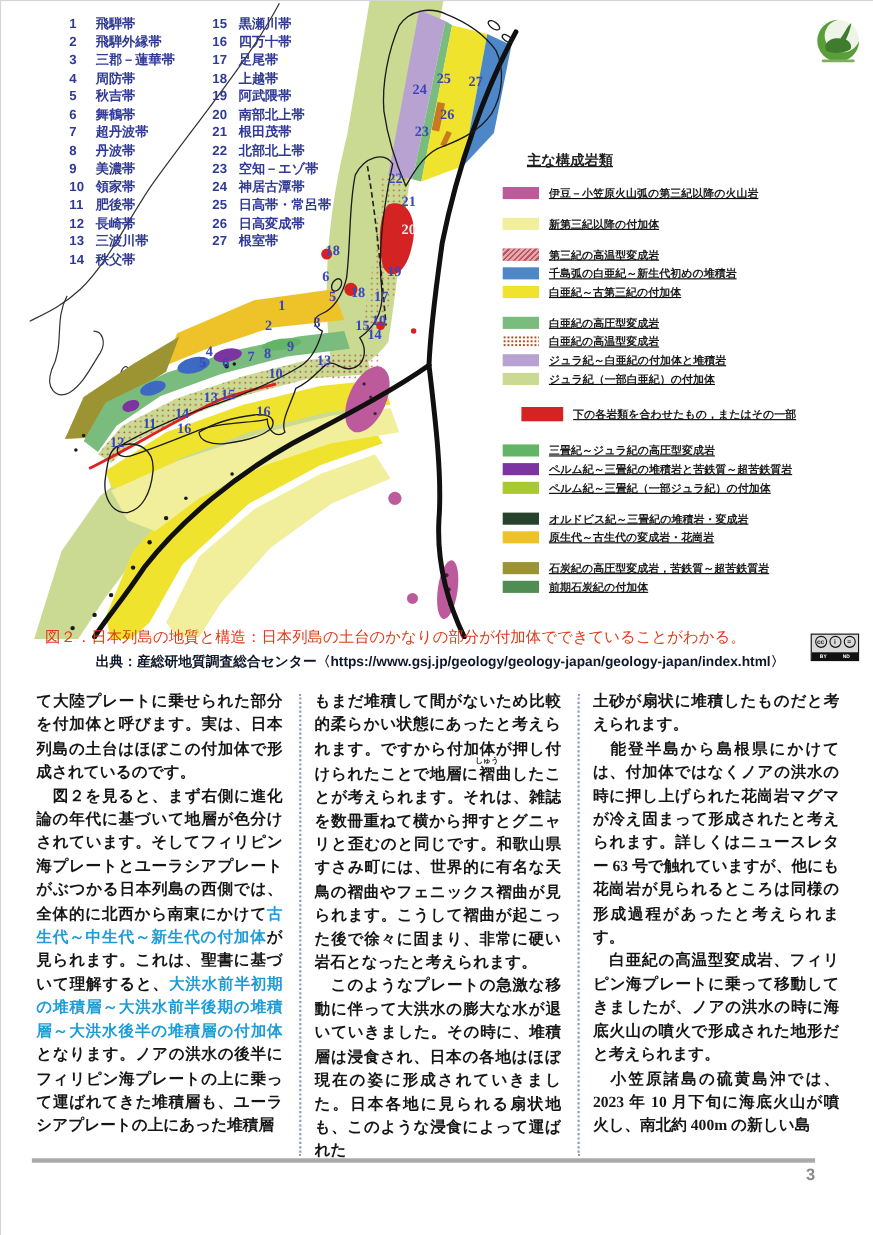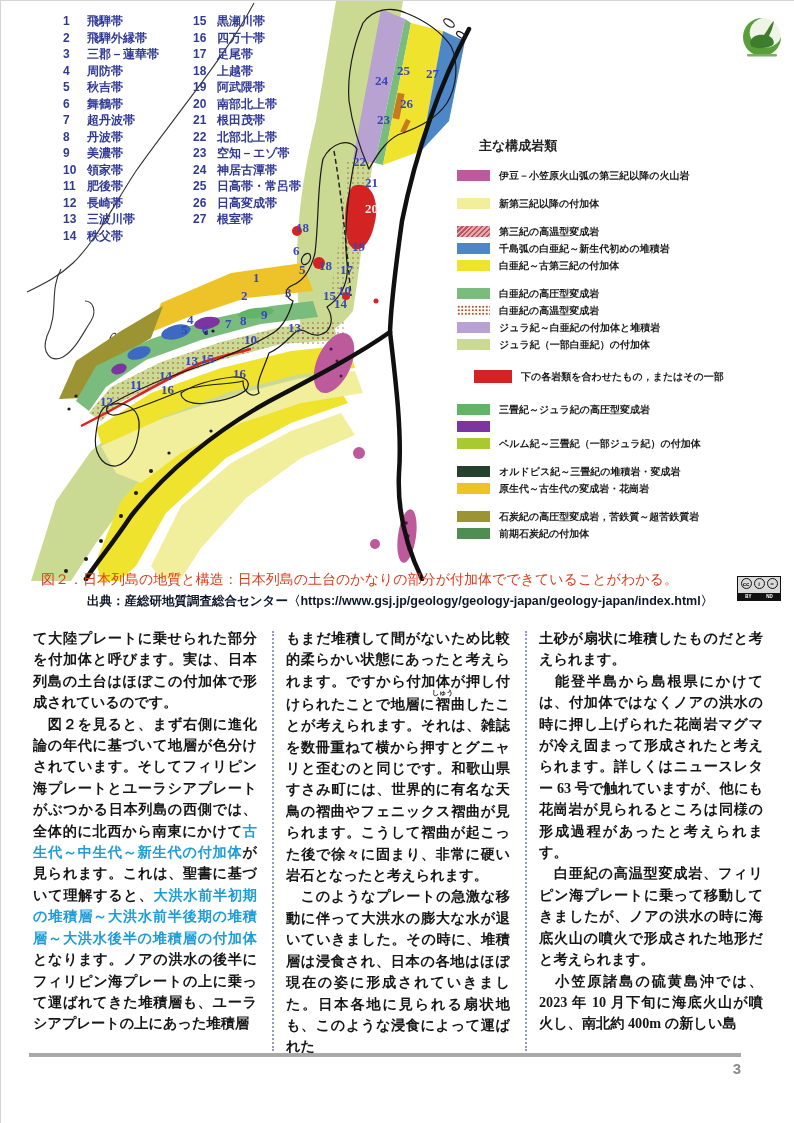--- a/index.html
+++ b/index.html
@@ -8,21 +8,21 @@
   
   #map-svg{position:absolute;left:0;top:0;}
   .mapnum{font:700 13px "Liberation Serif",serif;}
   
   #belt-list{position:absolute;left:62px;top:12px;display:flex;gap:34px;}
   .belt-col{display:flex;flex-direction:column;}
   .belt-row{display:flex;line-height:16.5px;font-size:12px;font-weight:700;color:#303a96;white-space:nowrap;}
   .belt-num{width:22px;text-align:left;}
   .belt-name{margin-left:2px;}
   
-  #legend{position:absolute;left:456px;top:136px;width:335px;}
+  #legend{position:absolute;left:456px;top:136px;width:335px;text-decoration:underline;}
   #legend-title{font-size:13px;font-weight:700;color:#222;margin:0 0 12px 22px;}
   .lg-group{margin-bottom:11px;}
   .lg-group.special{margin:15px 0 16px 0;}
   .lg-item{display:flex;align-items:center;height:17px;}
   .lg-swatch{width:33px;height:11px;margin-right:9px;flex:0 0 auto;}
   .lg-item.indent .lg-swatch{margin-left:17px;width:38px;height:13px;}
   .lg-label{font-size:10px;font-weight:700;color:#1c1c1c;white-space:nowrap;}
   .pat-hatch{background-image:repeating-linear-gradient(135deg,#bb5560 0 1.5px,#e2a9ad 1.5px 3.5px);}
   .pat-dots{background-image:radial-gradient(circle,#a84838 .8px,rgba(0,0,0,0) 1px);background-size:3.5px 3.5px;}
   
@@ -372,20 +372,21 @@
             <span class="lg-label">下の各岩類を合わせたもの，またはその一部</span>
           </div>
         </div>
         <div class="lg-group">
           <div class="lg-item">
             <span class="lg-swatch" style="background-color: rgb(98, 181, 102);"></span>
             <span class="lg-label">三畳紀～ジュラ紀の高圧型変成岩</span>
           </div>
           <div class="lg-item">
             <span class="lg-swatch" style="background-color: rgb(124, 53, 160);"></span>
+            <span class="lg-label">ペルム紀～三畳紀の堆積岩と苦鉄質～超苦鉄質岩</span>
           </div>
           <div class="lg-item">
             <span class="lg-swatch" style="background-color: rgb(169, 201, 48);"></span>
             <span class="lg-label">ペルム紀～三畳紀（一部ジュラ紀）の付加体</span>
           </div>
         </div>
         <div class="lg-group">
           <div class="lg-item">
             <span class="lg-swatch" style="background-color: rgb(39, 66, 44);"></span>
             <span class="lg-label">オルドビス紀～三畳紀の堆積岩・変成岩</span>

